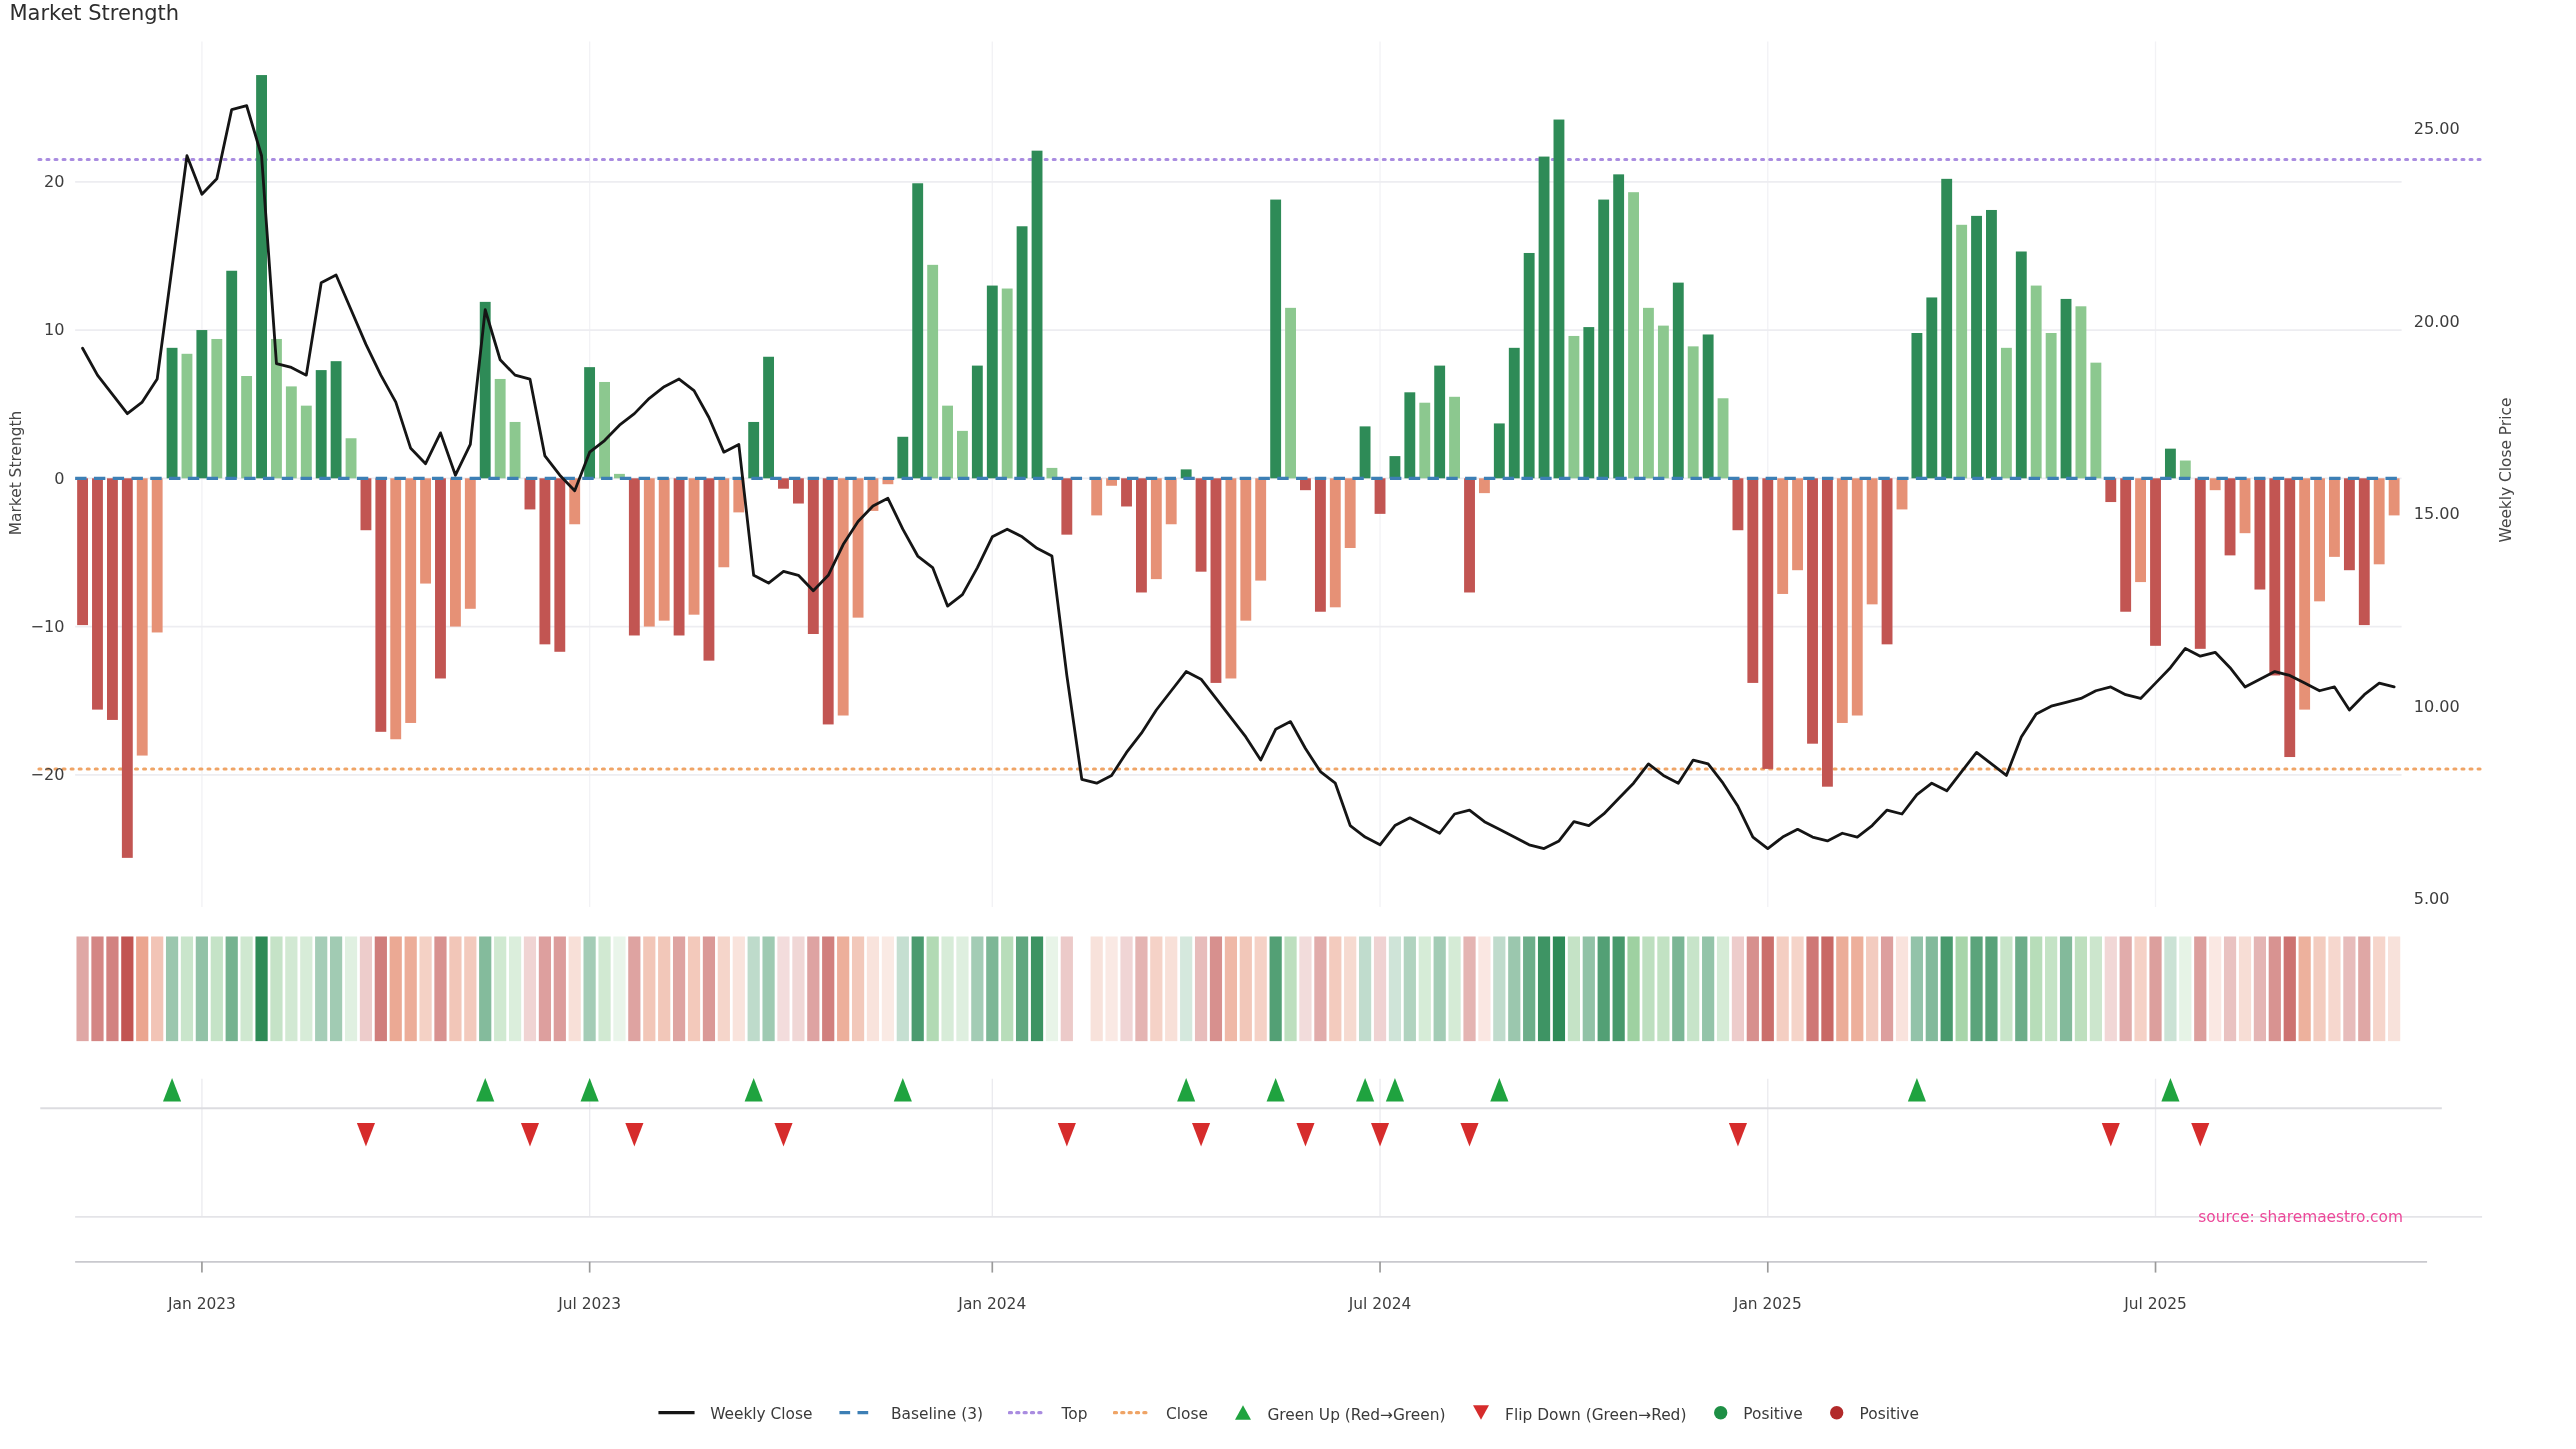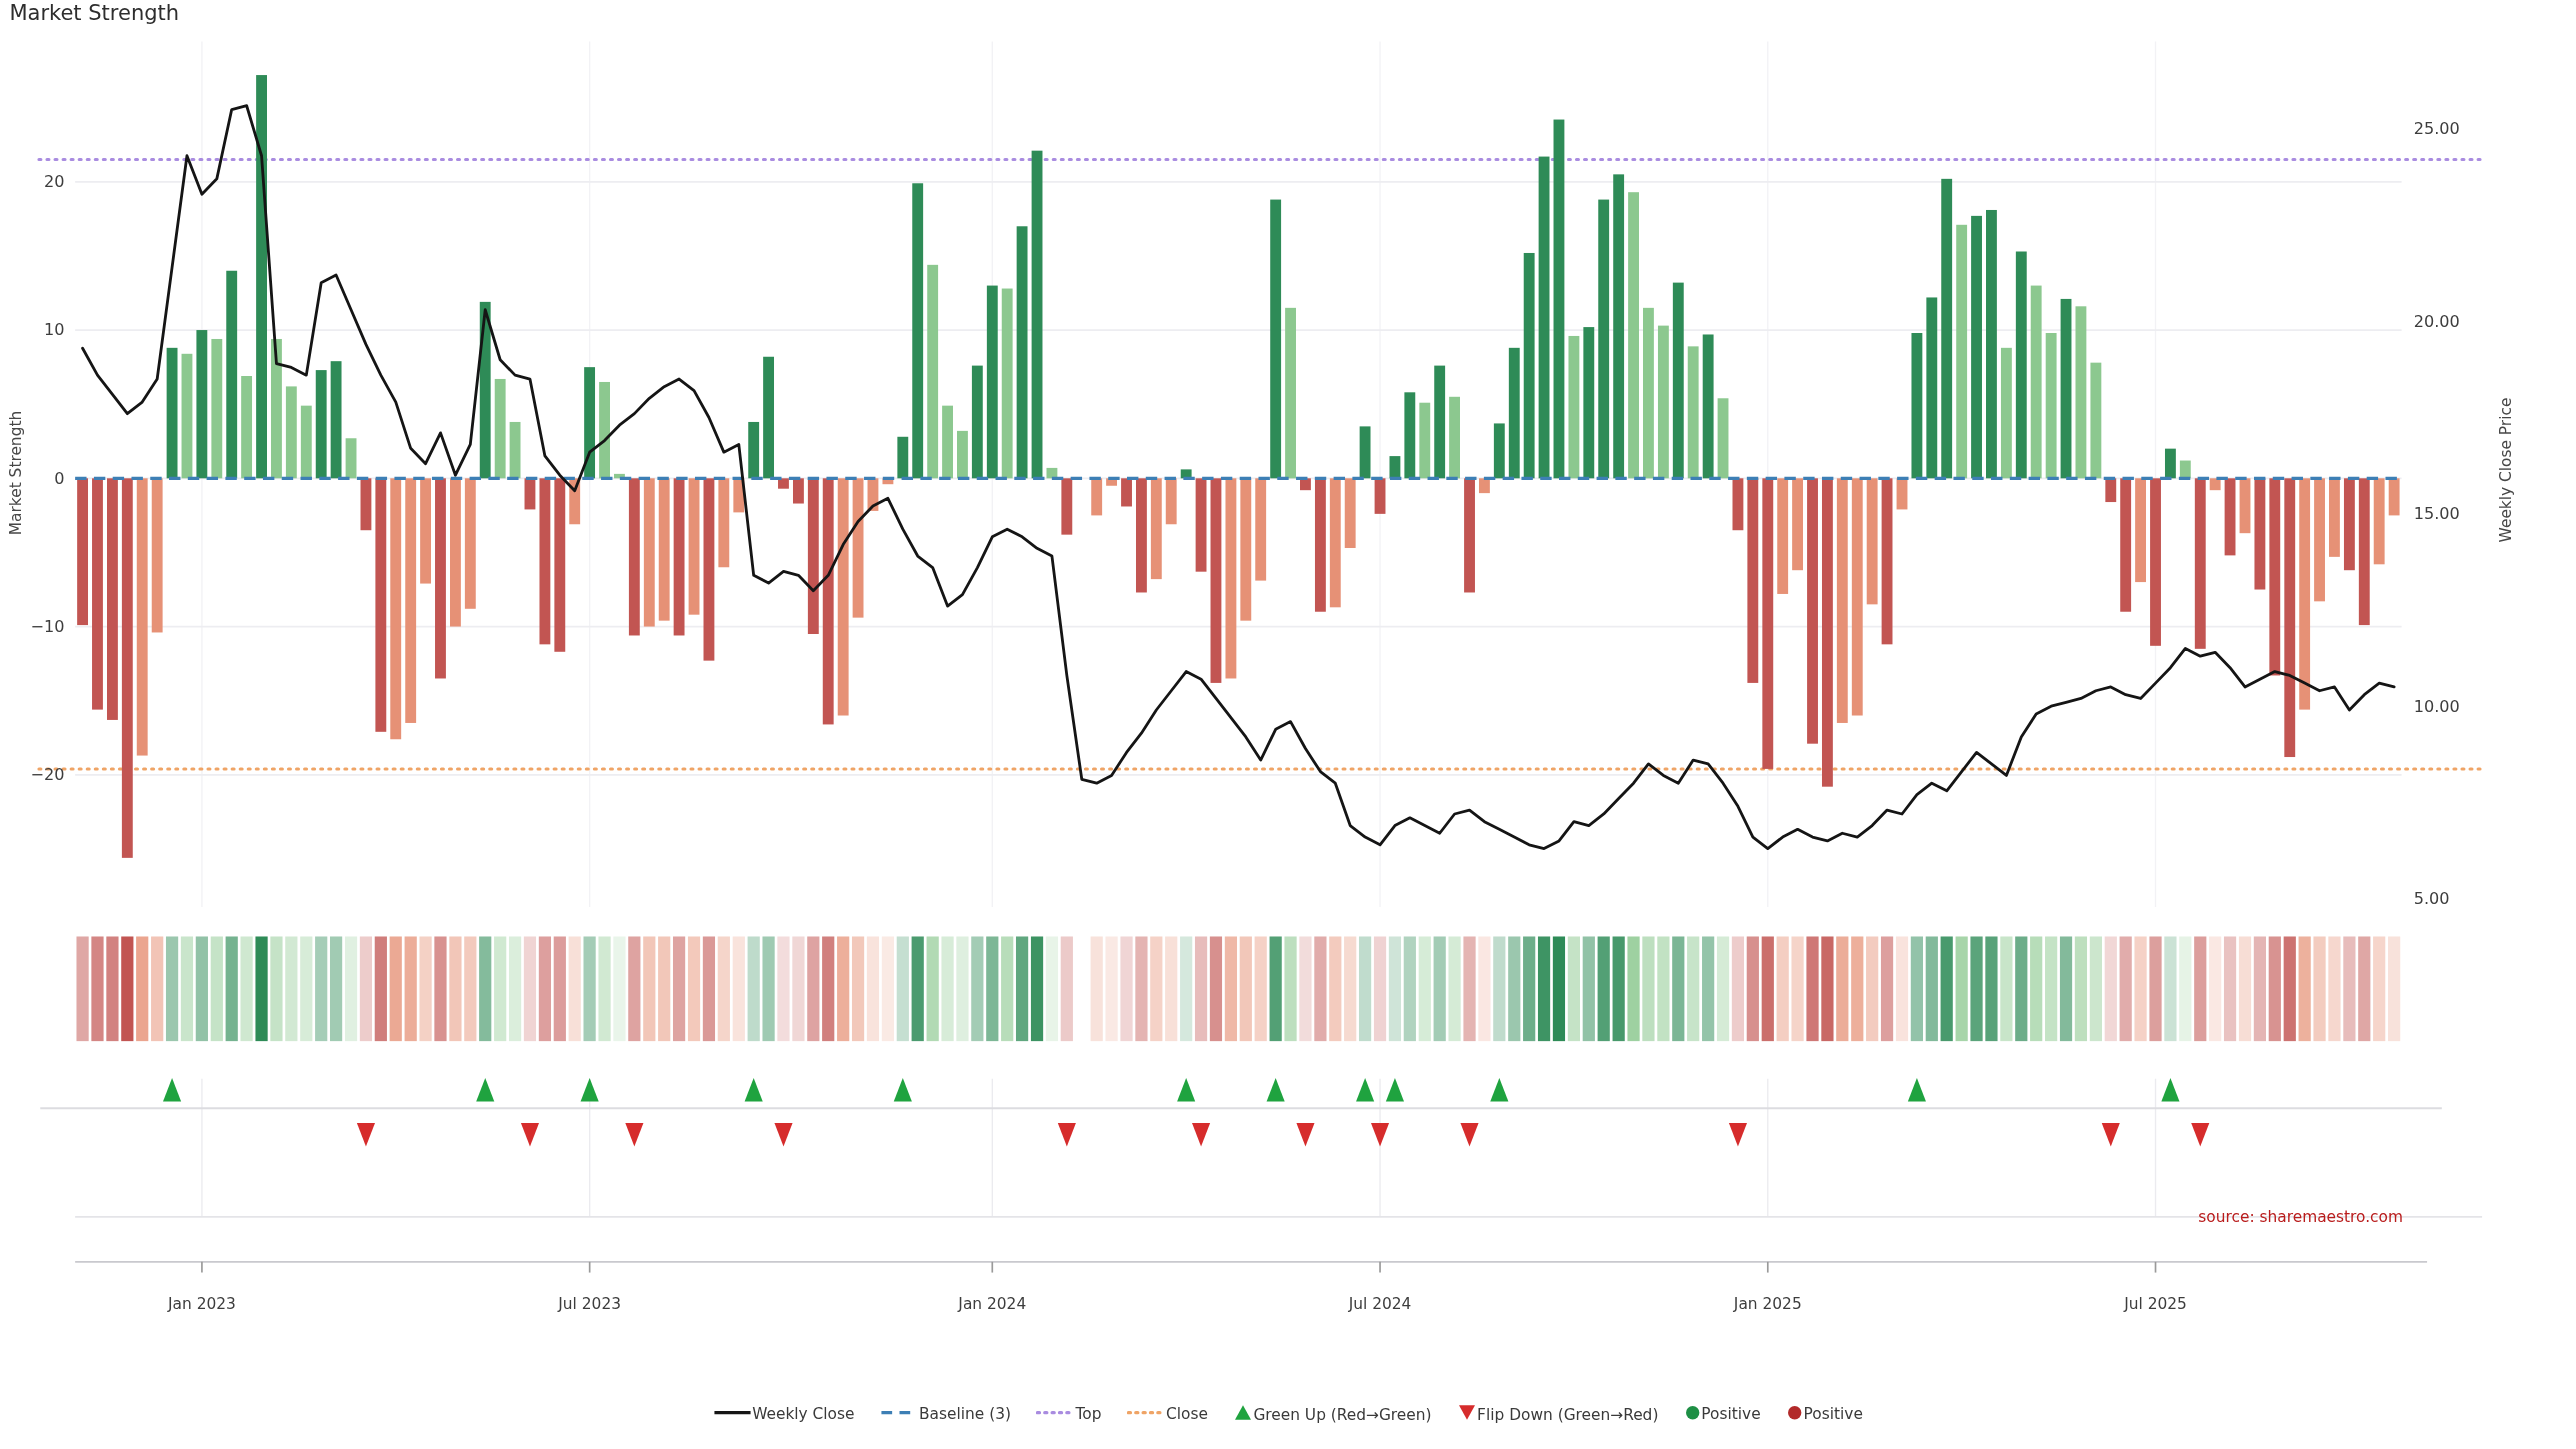--- a/index.html
+++ b/index.html
@@ -3,24 +3,24 @@
 <meta charset="utf-8">
 <style>
   html,body{margin:0;padding:0;background:#ffffff;width:2576px;height:1449px;overflow:hidden;
     font-family:"DejaVu Sans","Liberation Sans",sans-serif;}
   #stage{position:relative;width:2576px;height:1174px;background:#fff;}
   #chart-svg-holder{position:absolute;left:0;top:0;width:2576px;height:1449px;}
   .page-title{position:absolute;left:9.4px;top:1.3px;font-size:21px;color:#2e2e2e;}
   .yaxis-label{position:absolute;font-size:15.4px;color:#474747;white-space:nowrap;}
   #left-ylabel{left:16px;top:473px;transform:translate(-50%,-50%) rotate(-90deg);}
   #right-ylabel{left:2506px;top:470px;transform:translate(-50%,-50%) rotate(-90deg);}
-  .source-note{position:absolute;right:173px;top:1208px;font-size:15.4px;color:#b91c1c;}
+  .source-note{position:absolute;right:173px;top:1208px;font-size:15.4px;color:#ec4899;}
   #legend{position:absolute;left:0;top:1403px;width:2576px;display:flex;justify-content:center;
     align-items:center;gap:25.5px;font-size:15.4px;color:#3a3a3a;}
-  .legend-item{display:flex;align-items:center;gap:0;white-space:nowrap;text-align:center;}
+  .legend-item{display:flex;align-items:center;gap:14px;white-space:nowrap;text-align:center;}
   .legend-swatch{display:inline-block;}
 </style>
 </head>
 <body>
 
 <div id="stage">
   <div class="page-title">Market Strength</div>
   <div id="left-ylabel" class="yaxis-label">Market Strength</div>
   <div id="right-ylabel" class="yaxis-label">Weekly Close Price</div>
   <div id="chart-svg-holder"><svg width="2576" height="1449" viewBox="0 0 3840 2160" xmlns="http://www.w3.org/2000/svg">

